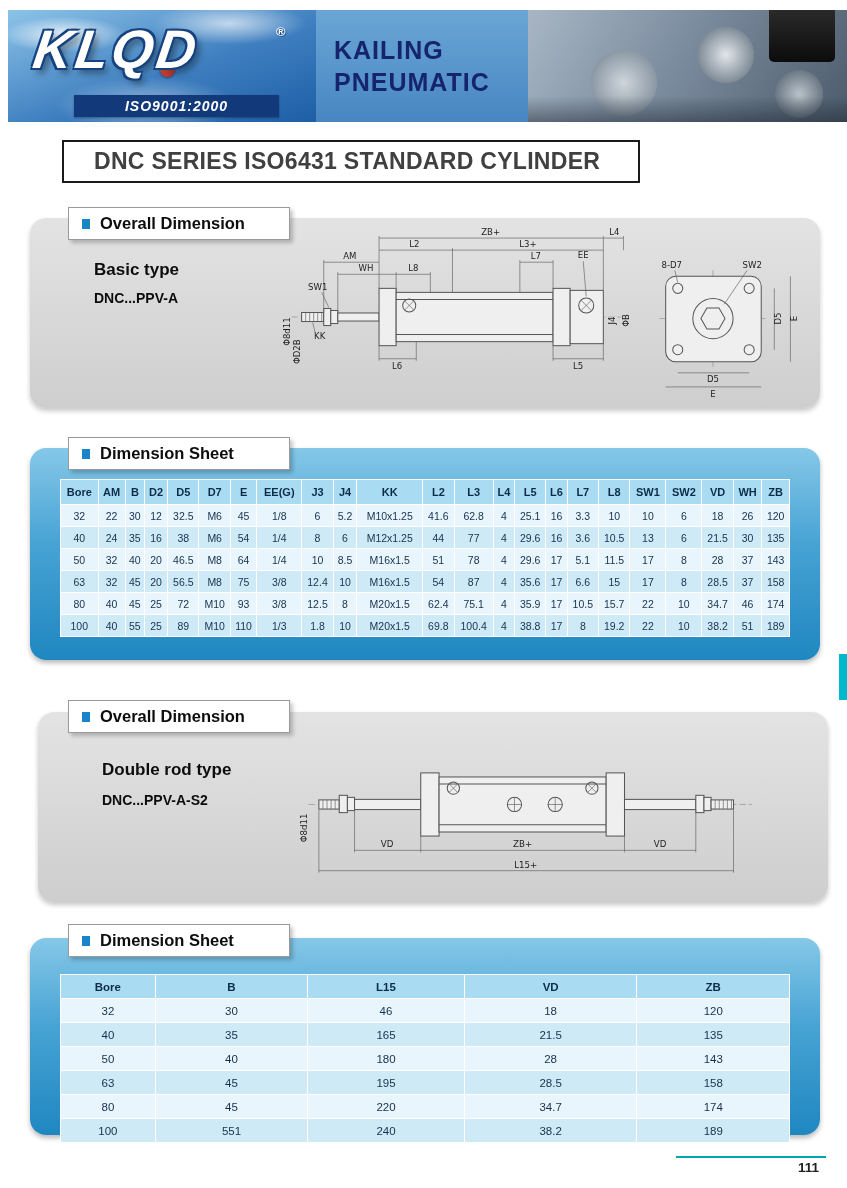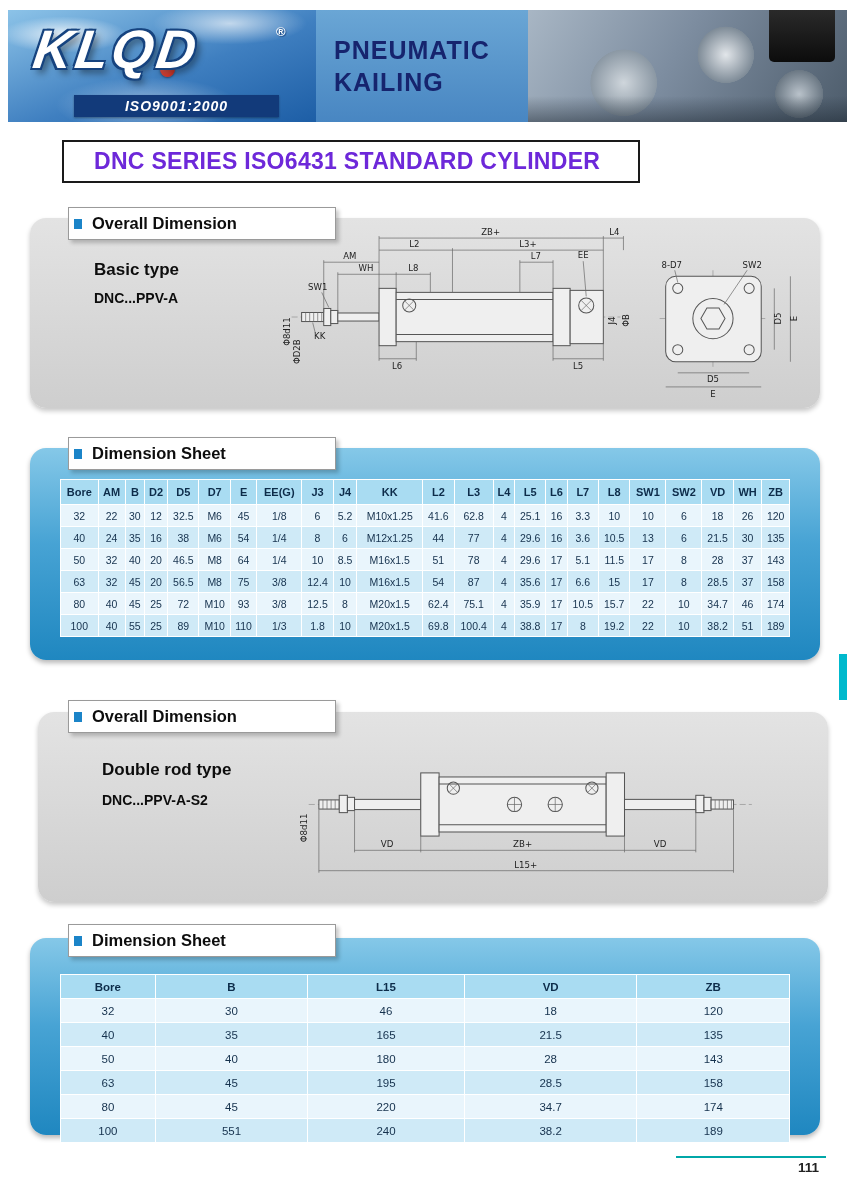--- a/index.html
+++ b/index.html
@@ -49,27 +49,27 @@
   .photo-coil { position:absolute; right:12px; top:0; width:66px; height:52px;
     background:linear-gradient(180deg,#2a2a2a,#0c0c0c); border-radius:0 0 5px 5px; }
   .photo-band { position:absolute; left:0; bottom:0; width:100%; height:26px;
     background:linear-gradient(180deg, rgba(20,30,40,0) 0%, rgba(20,30,40,.45) 100%); }
 
   
   .title-box {
     position:absolute; left:62px; top:140px; width:578px; height:43px; background:#fff;
     border:2px solid #1a1a1a; display:flex; align-items:center; padding-left:30px;
   }
-  .title-text { font-size:23px; font-weight:bold; letter-spacing:.3px; color:#6d28d9; }
+  .title-text { font-size:23px; font-weight:bold; letter-spacing:.3px; color:#404040; }
 
   
   .sec-head {
-    position:absolute; left:68px; width:268px; height:33px; background:#fff; z-index:6;
+    position:absolute; left:68px; width:222px; height:33px; background:#fff; z-index:6;
     border:1px solid #9a9a9a; box-shadow:3px 3px 4px rgba(0,0,0,.22);
-    display:flex; align-items:center; gap:10px; padding-left:5px;
+    display:flex; align-items:center; gap:10px; padding-left:13px;
   }
   .sec-bullet { width:8px; height:10px; background:#1b84c8; flex:0 0 auto; }
   .sec-title { font-weight:bold; font-size:16.5px; color:#0d0d0d; }
 
   
   .panel { position:absolute; left:30px; width:790px; border-radius:16px; }
   .panel-gray { background:linear-gradient(180deg, #e3e3e3 0%, #cecece 100%); box-shadow:0 3px 5px rgba(0,0,0,.22); }
   .panel-blue { background:linear-gradient(180deg, #85c8e8 0%, #47a3d4 45%, #1f87c0 100%); box-shadow:0 3px 5px rgba(0,0,0,.28); }
   #panel-basic  { top:218px; height:190px; }
   #panel-sheet1 { top:448px; height:212px; }
@@ -117,22 +117,22 @@
 <body>
 
 <div class="banner">
   <div class="logo-block">
     <div class="logo-dot"></div>
     <div class="logo-text">KLQD</div>
     <div class="logo-reg">®</div>
     <div class="iso-strip">ISO9001:2000</div>
   </div>
   <div class="brand-block">
+    <div class="brand-line">KAILING</div>
     <div class="brand-line">PNEUMATIC</div>
-    <div class="brand-line">KAILING</div>
   </div>
   <div class="photo-block">
     <div class="photo-coil"></div>
     <div class="photo-band"></div>
   </div>
 </div>
 
 <div class="title-box">
   <span class="title-text">DNC SERIES ISO6431 STANDARD CYLINDER</span>
 </div>

